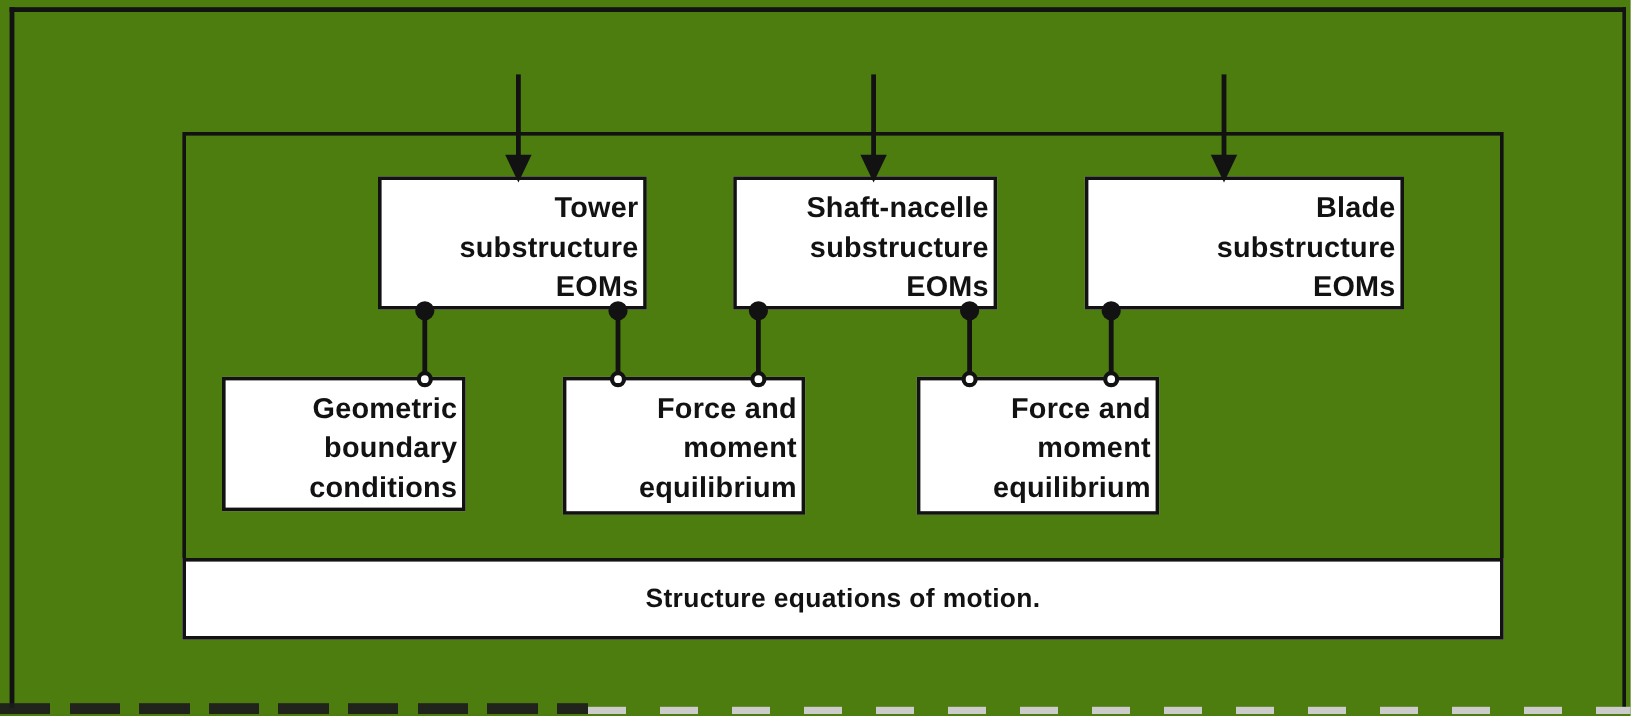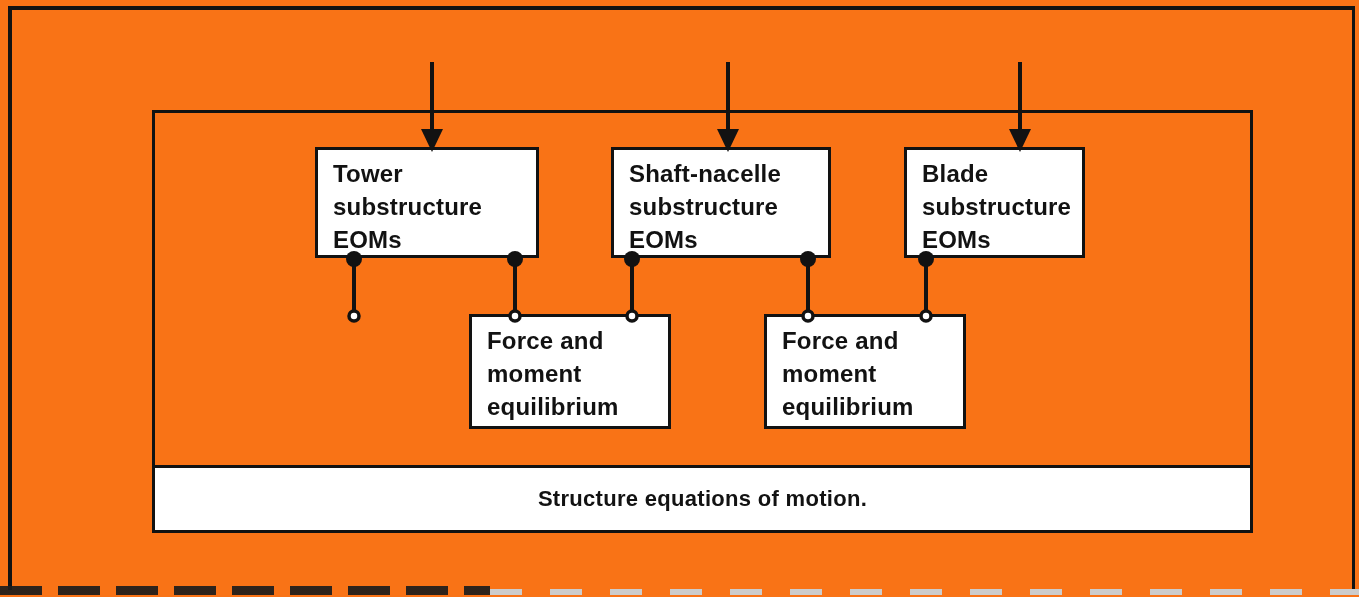--- a/index.html
+++ b/index.html
@@ -5,22 +5,23 @@
   html, body {
     margin: 0;
     padding: 0;
     background: #ffffff;
     font-family: "Liberation Sans", sans-serif;
   }
   .page {
     position: relative;
     width: 1359px;
     height: 597px;
-    background: #f97316;
+    background: #4d7c0f;
     overflow: hidden;
+    text-align: right;
   }
   .outer-frame {
     position: absolute;
     left: 8px; top: 6px;
     width: 1340px; height: 580px;
     border-top: 4px solid #121212;
     border-left: 4px solid #121212;
     border-right: 3px solid #121212;
   }
   .svg-layer {
@@ -48,21 +49,21 @@
     white-space: pre-line;
     font-weight: bold;
     font-size: 24px;
     line-height: 33px;
     color: #121212;
     padding: 7px 4px 0 15px;
     letter-spacing: 0.2px;
   }
   .box-tower      { left: 315px; top: 147px; width: 224px; height: 111px; }
   .box-shaft      { left: 611px; top: 147px; width: 220px; height: 111px; }
-  .box-blade      { left: 904px; top: 147px; width: 181px; height: 111px; }
+  .box-blade      { left: 904px; top: 147px; width: 266px; height: 111px; }
   .box-geometric  { left: 185px; top: 314px; width: 203px; height: 112px; }
   .box-force1     { left: 469px; top: 314px; width: 202px; height: 115px; }
   .box-force2     { left: 764px; top: 314px; width: 202px; height: 115px; }
   .footer-band {
     position: absolute;
     left: 152px; top: 465px;
     width: 1101px; height: 68px;
     border: 3px solid #121212;
     box-sizing: border-box;
     background: #ffffff;
@@ -113,20 +114,25 @@
 substructure
 EOMs</span>
   </div>
 
   <div class="node-box box-blade">
     <span class="box-label">Blade
 substructure
 EOMs</span>
   </div>
 
+  <div class="node-box box-geometric">
+    <span class="box-label">Geometric
+boundary
+conditions</span>
+  </div>
 
   <div class="node-box box-force1">
     <span class="box-label">Force and
 moment
 equilibrium</span>
   </div>
 
   <div class="node-box box-force2">
     <span class="box-label">Force and
 moment

